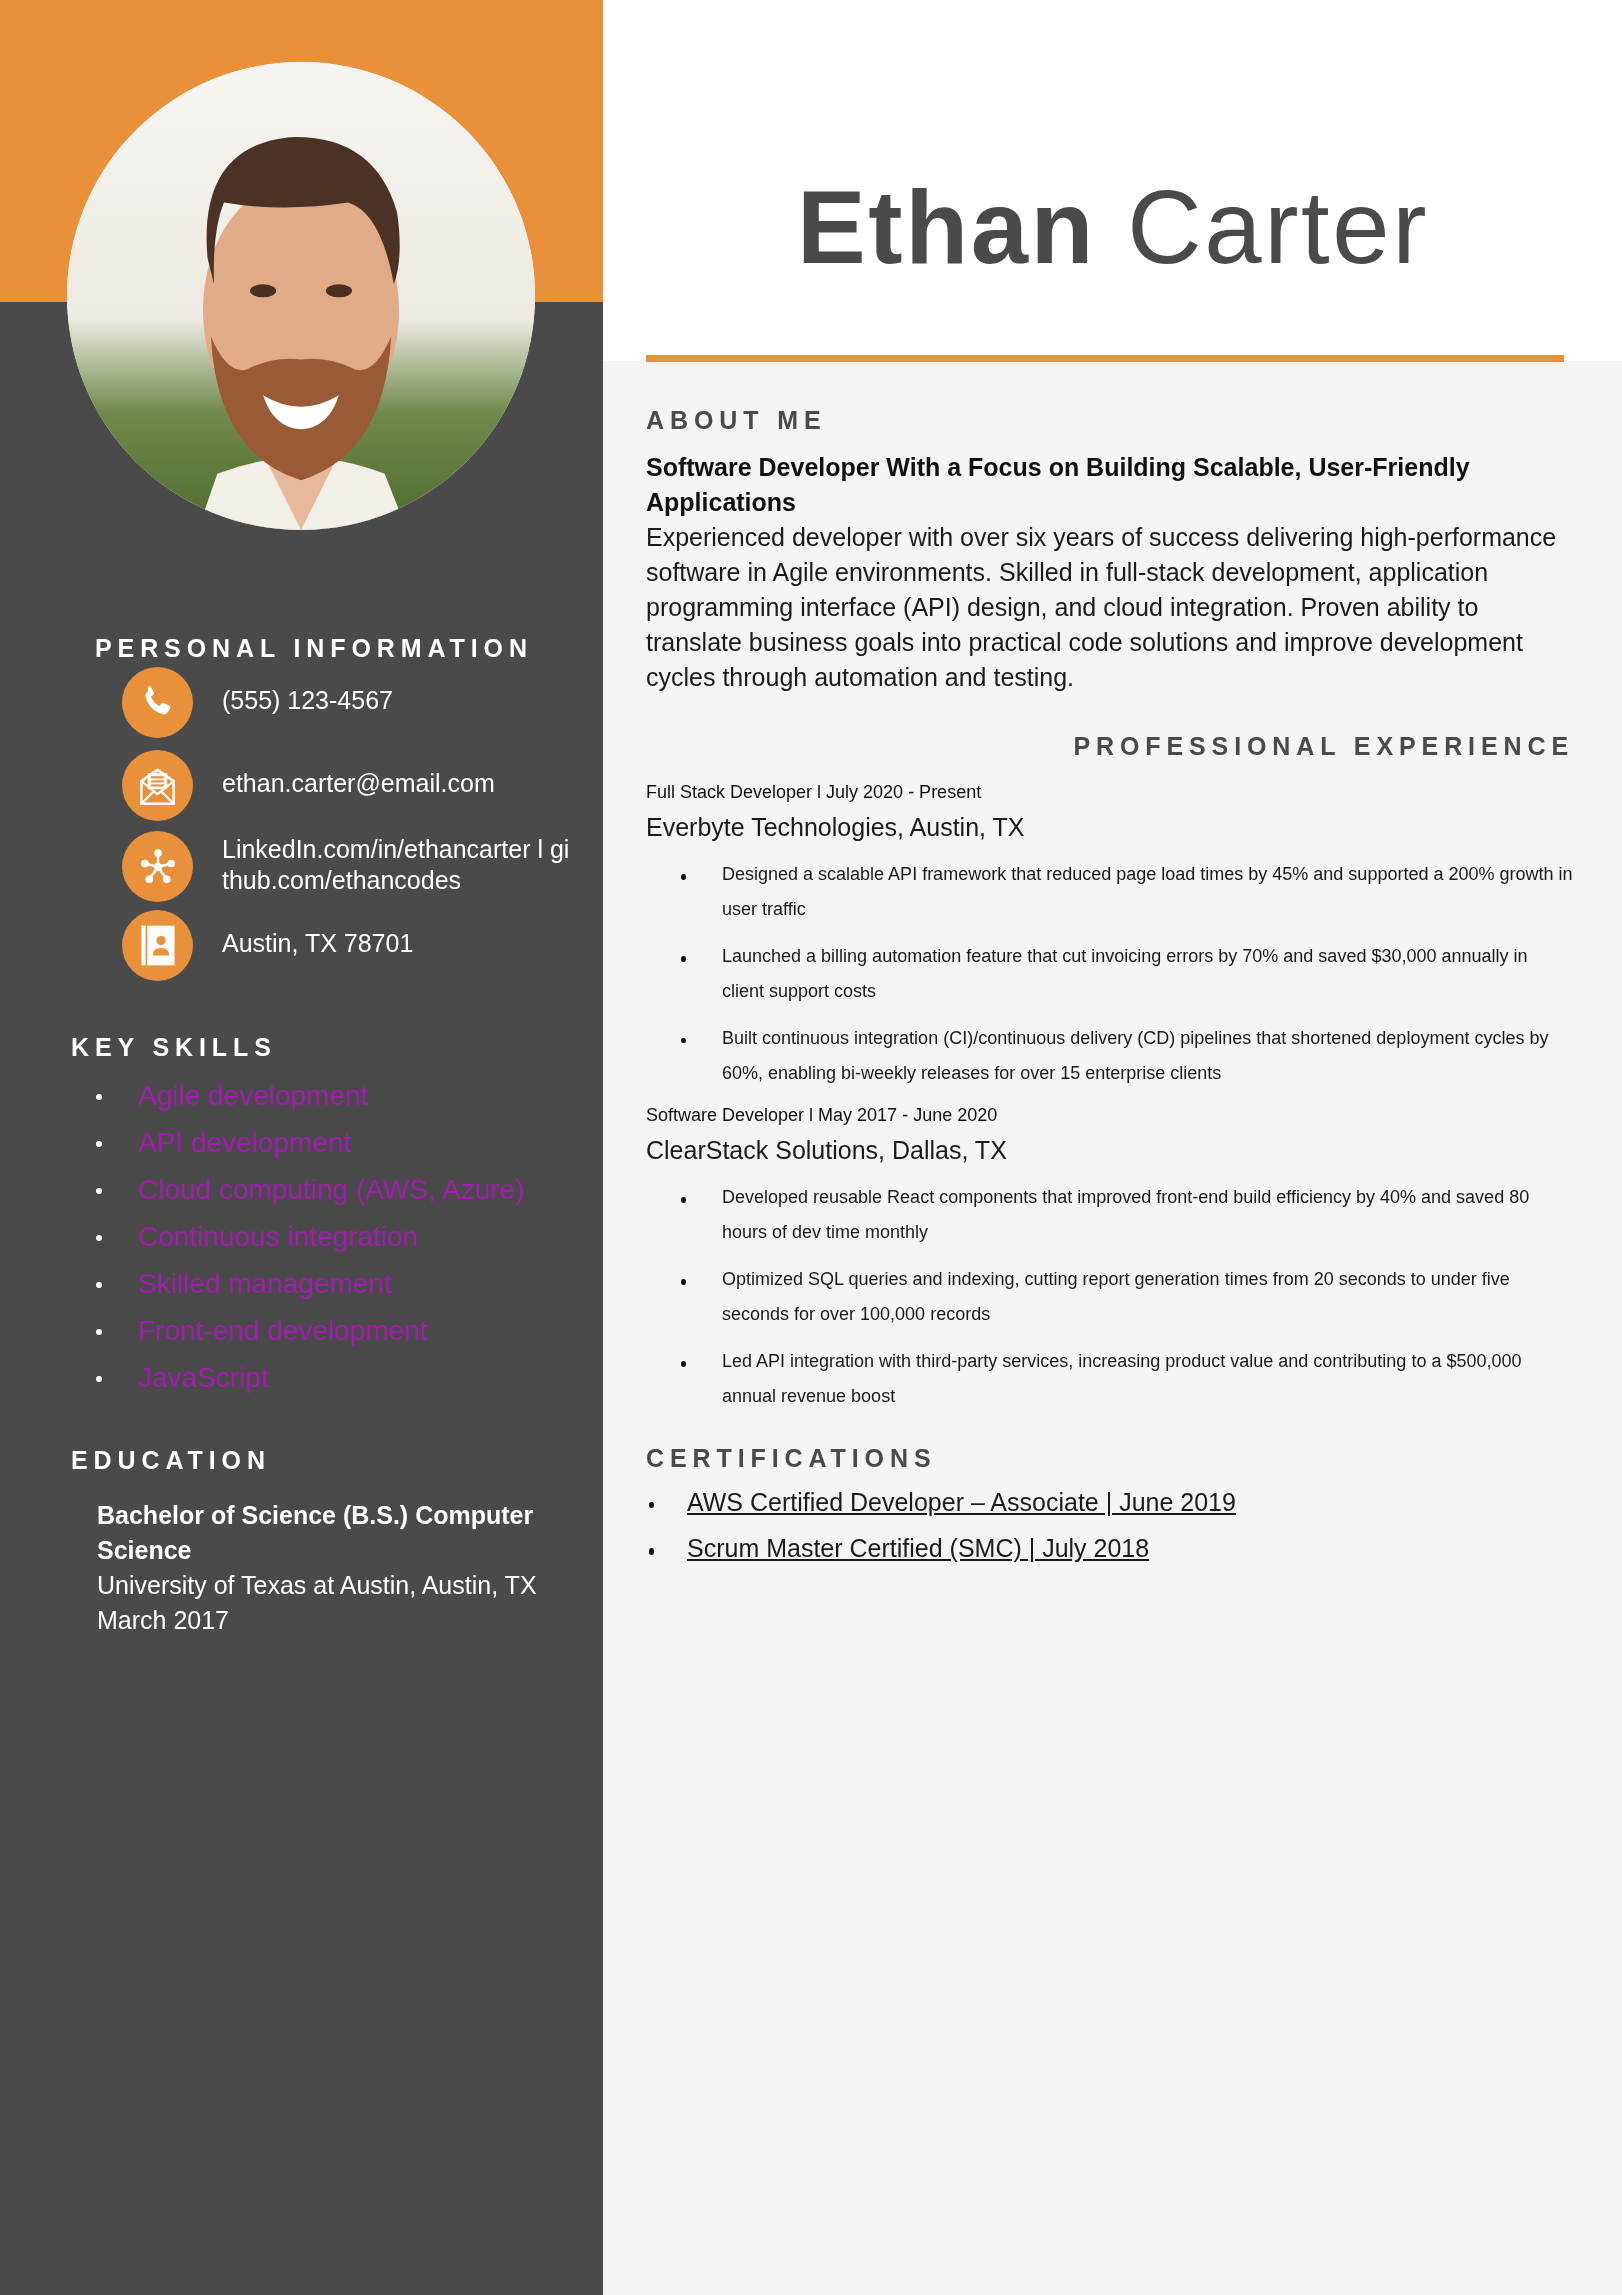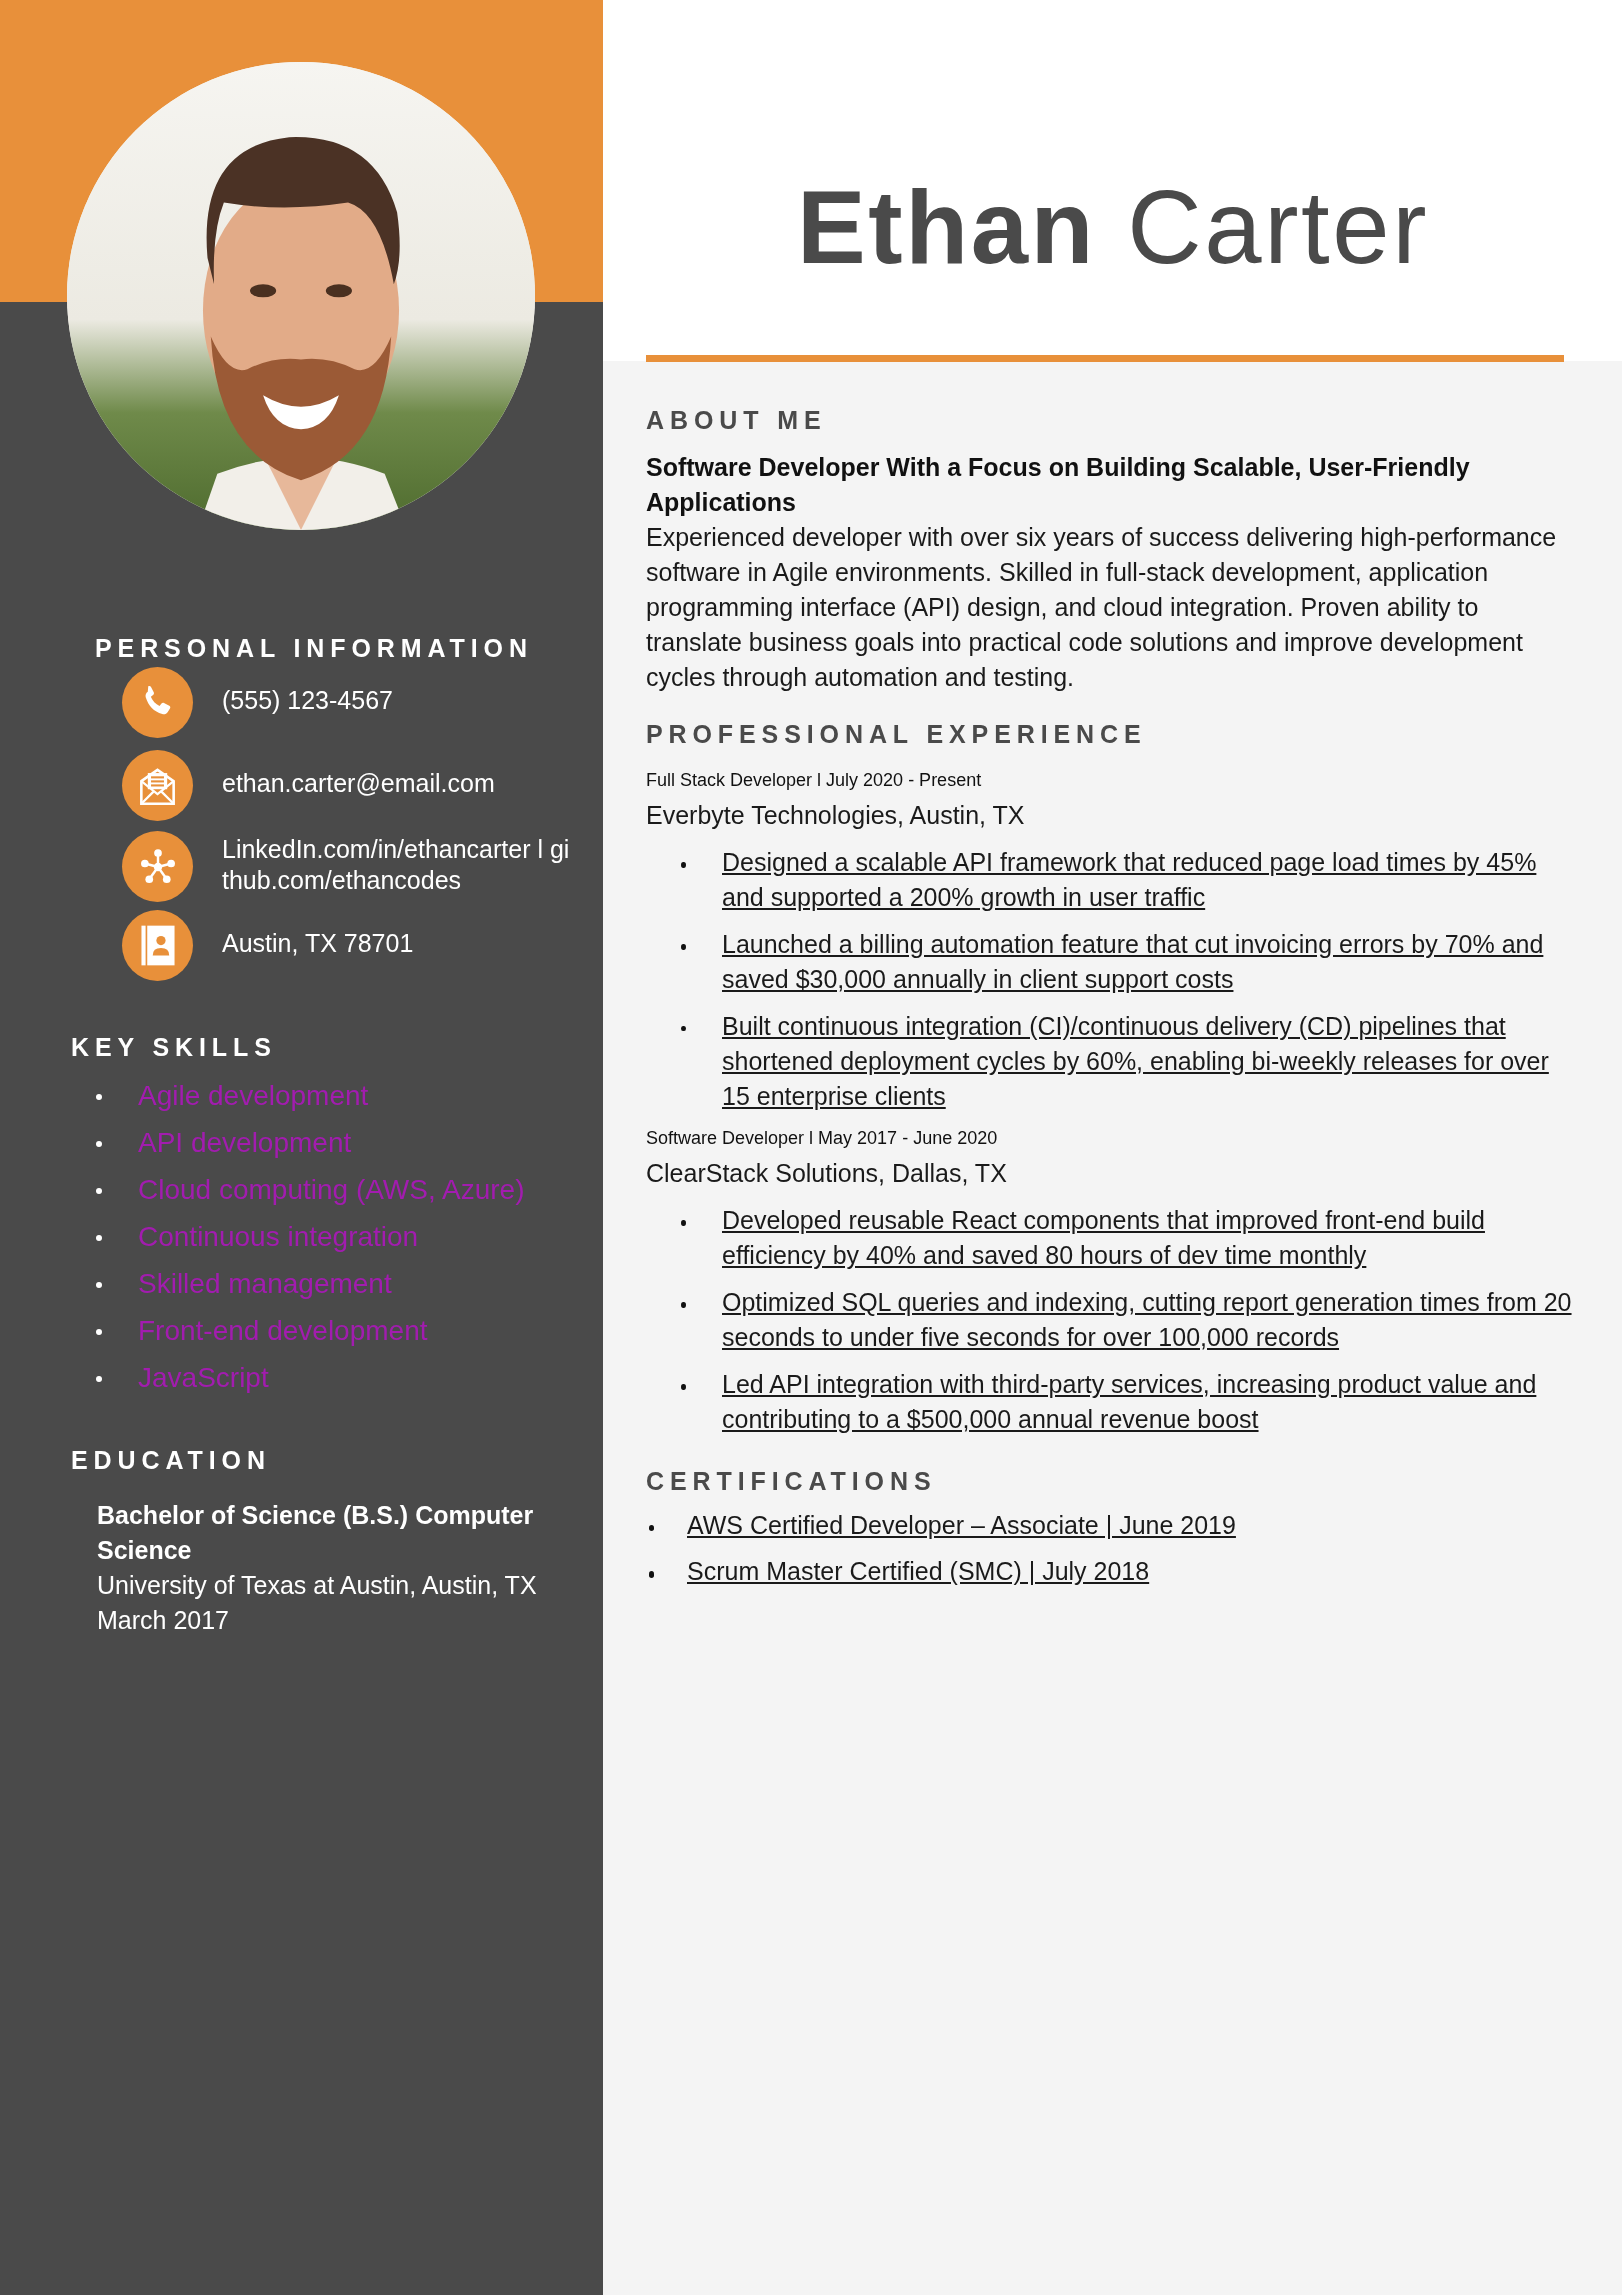--- a/index.html
+++ b/index.html
@@ -23,21 +23,21 @@
   .skills li::before { content:""; position:absolute; left:25px; top:14.4px; width:5.9px; height:5.9px; border-radius:50%; background:#ffffff; }
   .edu { position:absolute; left:97px; top:1498px; width:471px; color:#ffffff; font-size:25px; line-height:35px; }
   .edu .deg { font-weight:bold; }
 
   .main { position:absolute; left:646px; top:392px; width:928px; color:#111; }
   .main-h { color:#4a4a4a; font-weight:bold; font-size:25px; letter-spacing:5.9px; }
   .sub { font-weight:bold; font-size:25px; line-height:35px; color:#111; }
   .body { font-size:25px; line-height:35px; color:#1a1a1a; }
   .job-title { font-size:18px; line-height:35px; color:#111; }
   .bullets { list-style:none; margin:0; padding:0; }
-  .bullets li { position:relative; padding-left:76px; font-size:25px; line-height:35px; color:#1a1a1a; margin-bottom:11.8px;text-decoration:underline; }
+  .bullets li { position:relative; padding-left:76px; font-size:18px; line-height:35px; color:#1a1a1a; margin-bottom:11.8px; }
   .bullets li::before { content:""; position:absolute; left:35px; top:17px; width:4.6px; height:5.9px; border-radius:50%; background:#111; }
   .certs { list-style:none; margin:0; padding:0; }
   .certs li { position:relative; padding-left:41px; font-size:25px; line-height:35px; color:#1a1a1a; margin-bottom:11.8px;text-decoration:underline; }
   .certs li::before { content:""; position:absolute; left:2.6px; top:17px; width:5.9px; height:6.5px; border-radius:50%; background:#111; }
 </style>
 </head>
 <body>
 
 <div class="sidebar"></div>
 <div class="sidebar-top"></div>
@@ -144,21 +144,21 @@
   <div class="deg">Bachelor of Science (B.S.) Computer Science</div>
   <div>University of Texas at Austin, Austin, TX</div>
   <div>March 2017</div>
 </div>
 
 <div class="main">
   <div class="main-h" style="margin-top:14.4px;">ABOUT ME</div>
   <div class="sub" style="margin-top:14.4px;">Software Developer With a Focus on Building Scalable, User-Friendly Applications</div>
   <div class="body">Experienced developer with over six years of success delivering high-performance software in Agile environments. Skilled in full-stack development, application programming interface (API) design, and cloud integration. Proven ability to translate business goals into practical code solutions and improve development cycles through automation and testing.</div>
 
-  <div class="main-h" style="margin-top:25px;">PROFESSIONAL EXPERIENCE</div>
+  <div class="main-h" style="margin-top:37px;text-align:right;">PROFESSIONAL EXPERIENCE</div>
 
   <div style="margin-top:14.4px;">
     <div class="job-title">Full Stack Developer l July 2020 - Present</div>
     <div class="body">Everbyte Technologies, Austin, TX</div>
     <ul class="bullets" style="margin-top:11.8px;">
       <li>Designed a scalable API framework that reduced page load times by 45% and supported a 200% growth in user traffic</li>
       <li>Launched a billing automation feature that cut invoicing errors by 70% and saved $30,000 annually in client support costs</li>
       <li>Built continuous integration (CI)/continuous delivery (CD) pipelines that shortened deployment cycles by 60%, enabling bi-weekly releases for over 15 enterprise clients</li>
     </ul>
   </div>

